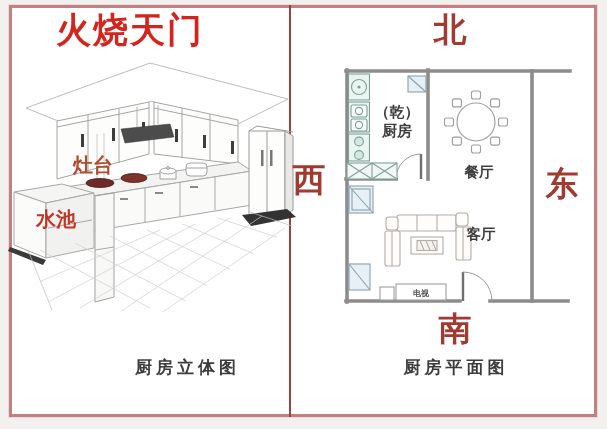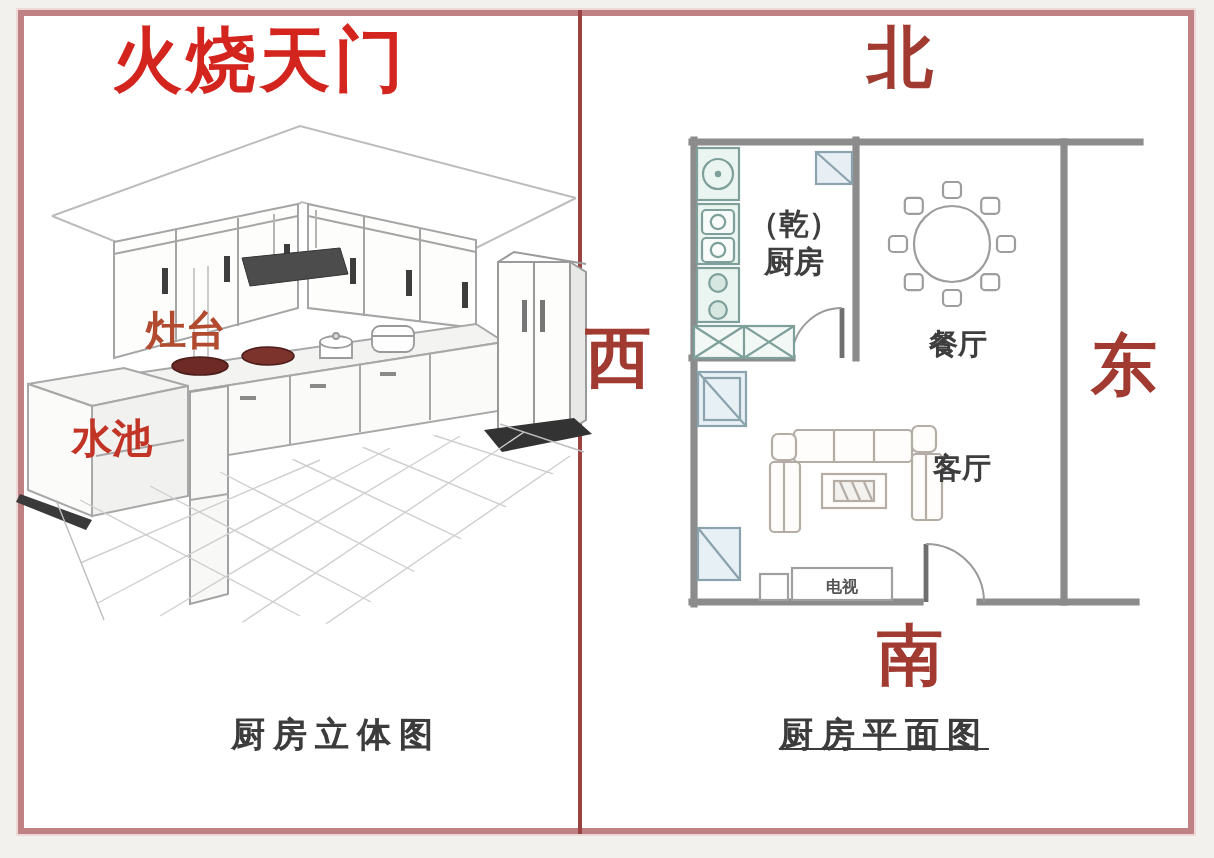--- a/index.html
+++ b/index.html
@@ -12,21 +12,21 @@
   .title{left:56px;top:7px;width:184px;font-size:35px;font-weight:bold;
          color:#d3241e;letter-spacing:2px;font-family:"Liberation Sans",sans-serif;}
   .dir{position:absolute;font-size:33px;font-weight:bold;color:#a13a30;text-align:center;
        font-family:"Liberation Serif",serif;line-height:1;}
   .dir-n{left:420px;top:14px;width:60px;}
   .dir-w{left:291px;top:164px;width:36px;}
   .dir-e{left:544px;top:168px;width:36px;}
   .dir-s{left:427px;top:313px;width:56px;}
   .caption{position:absolute;top:356px;width:180px;text-align:center;font-size:17px;
            font-weight:700;letter-spacing:4px;color:#3c3c3c;}
-  .cap-l{left:78px;} .cap-r{left:352px;text-decoration:underline;}
+  .cap-l{left:60px;text-align:right;} .cap-r{left:366px;}
   svg{position:absolute;overflow:visible;}
   svg text{font-family:"Liberation Serif",serif;}
 </style>
 </head>
 <body>
 
 <div class="stage">
 
   <div class="frame"></div>
   <div class="divider"></div>

